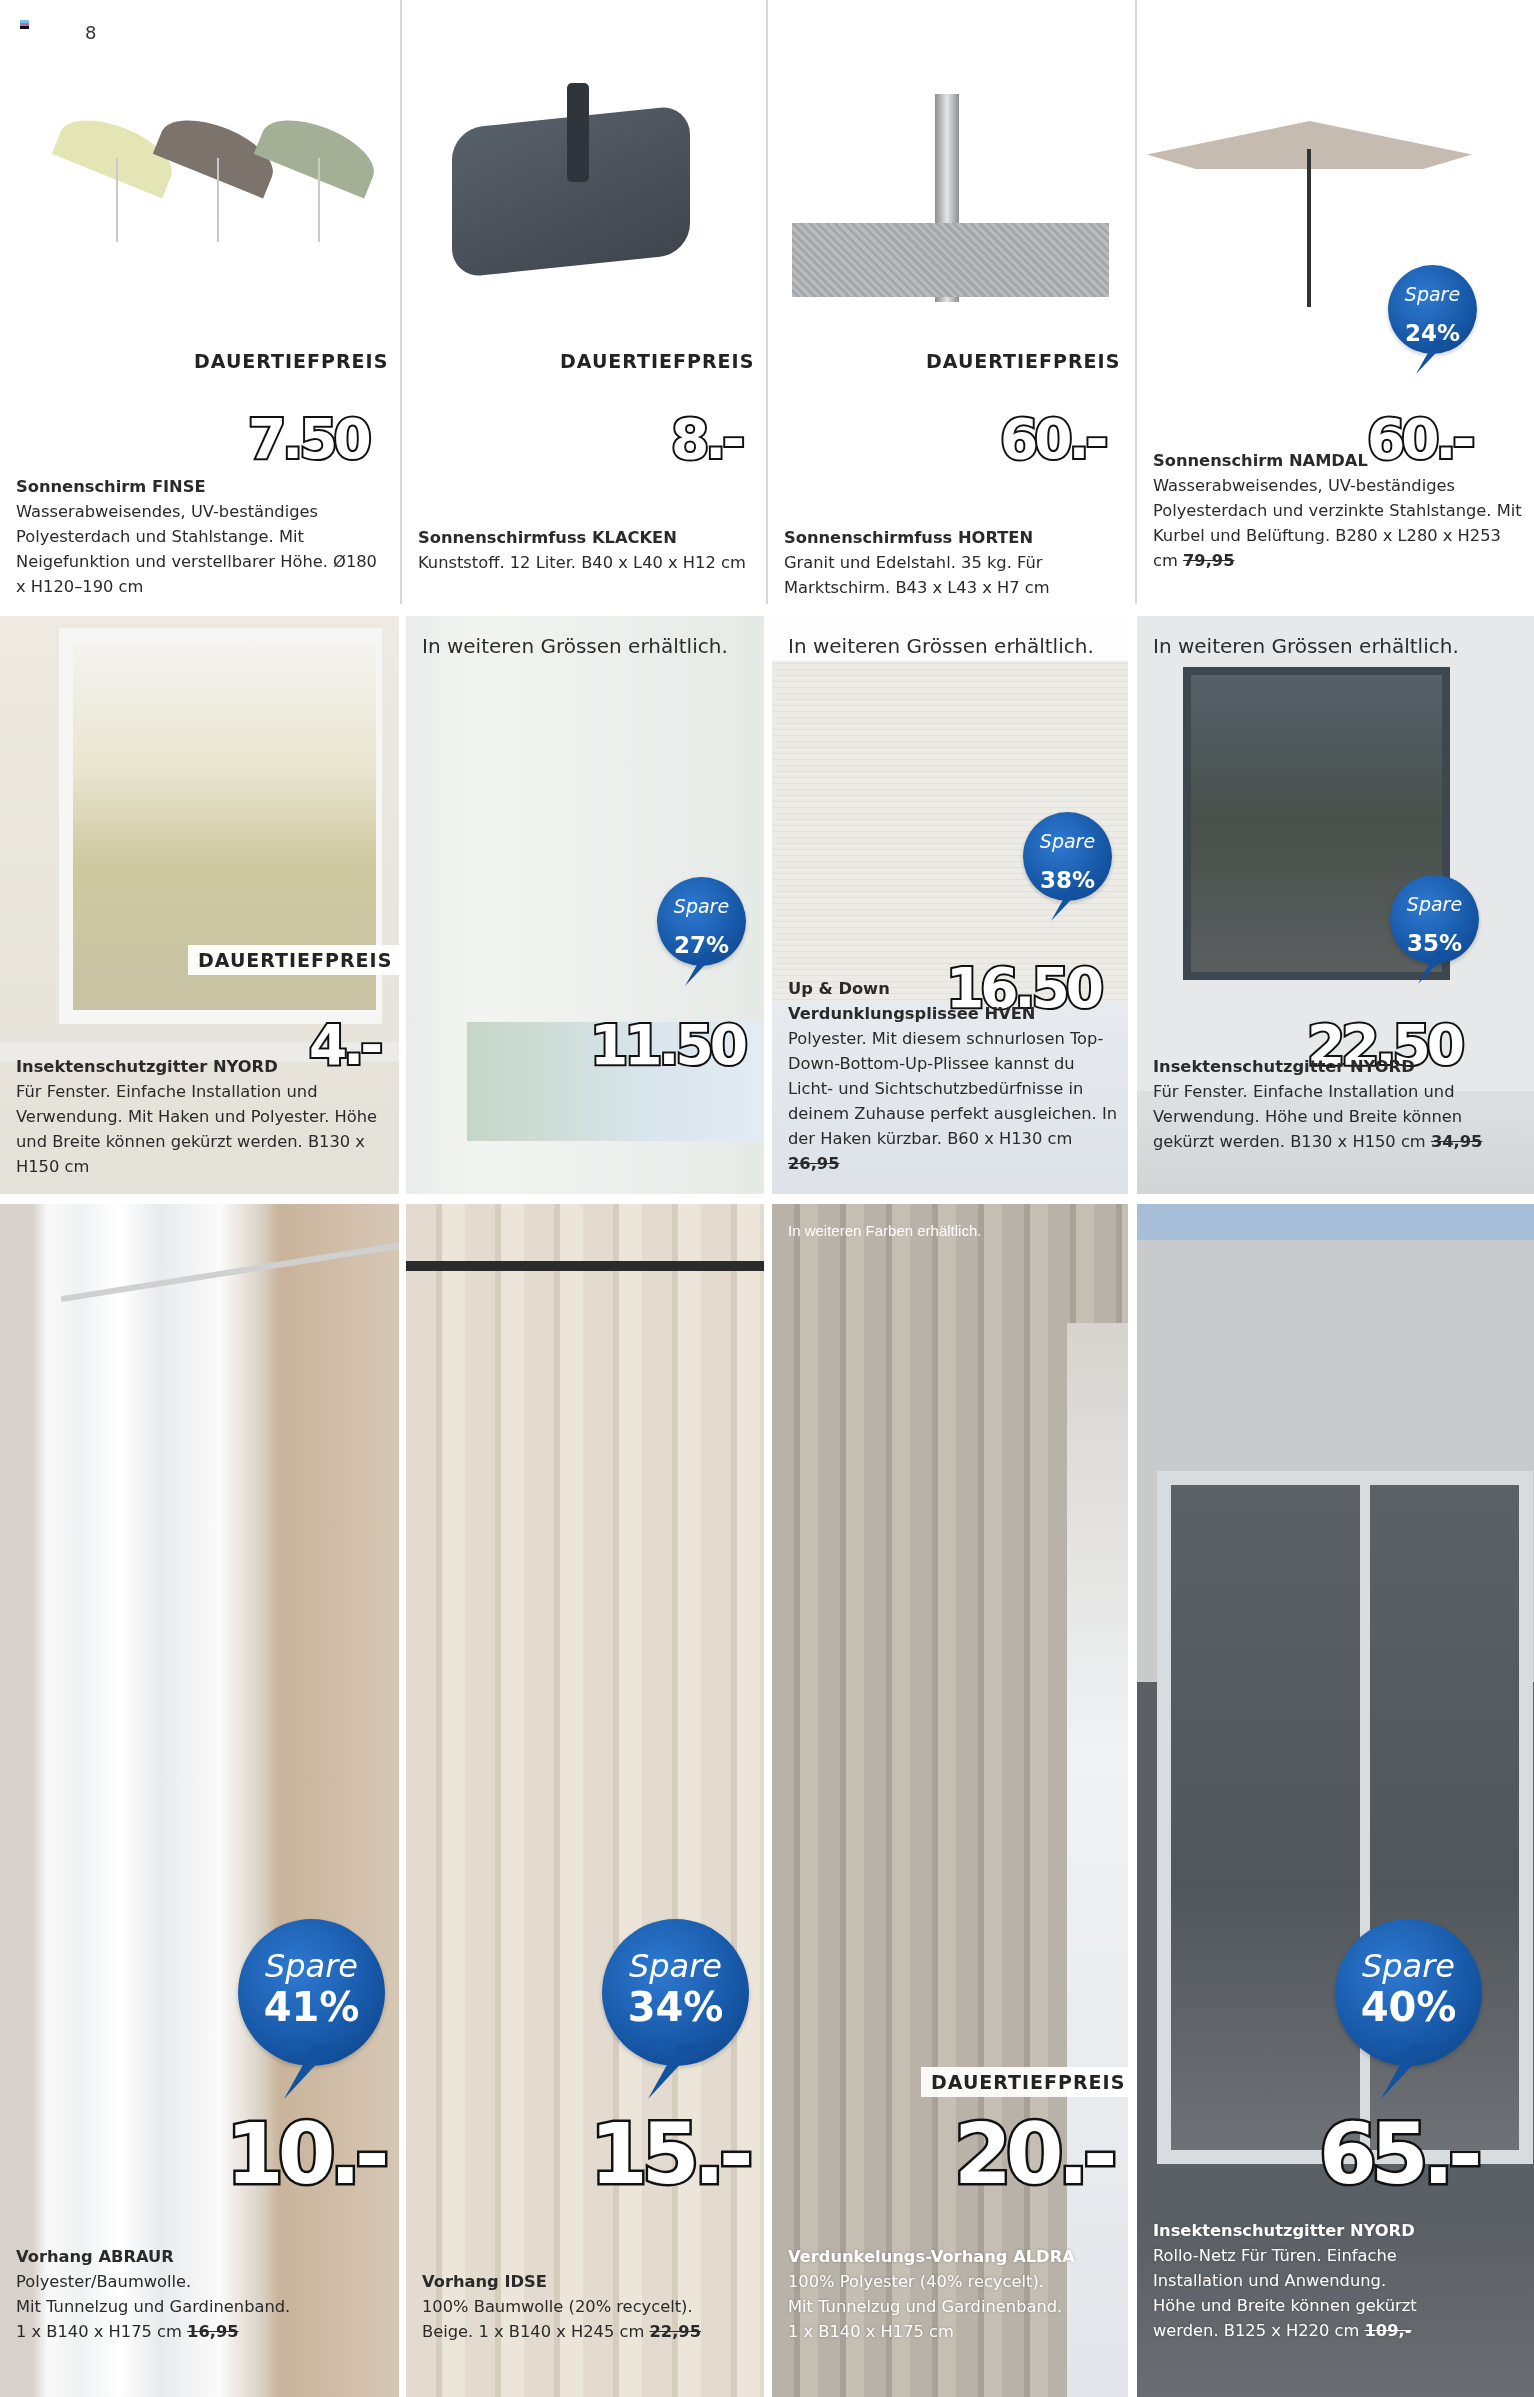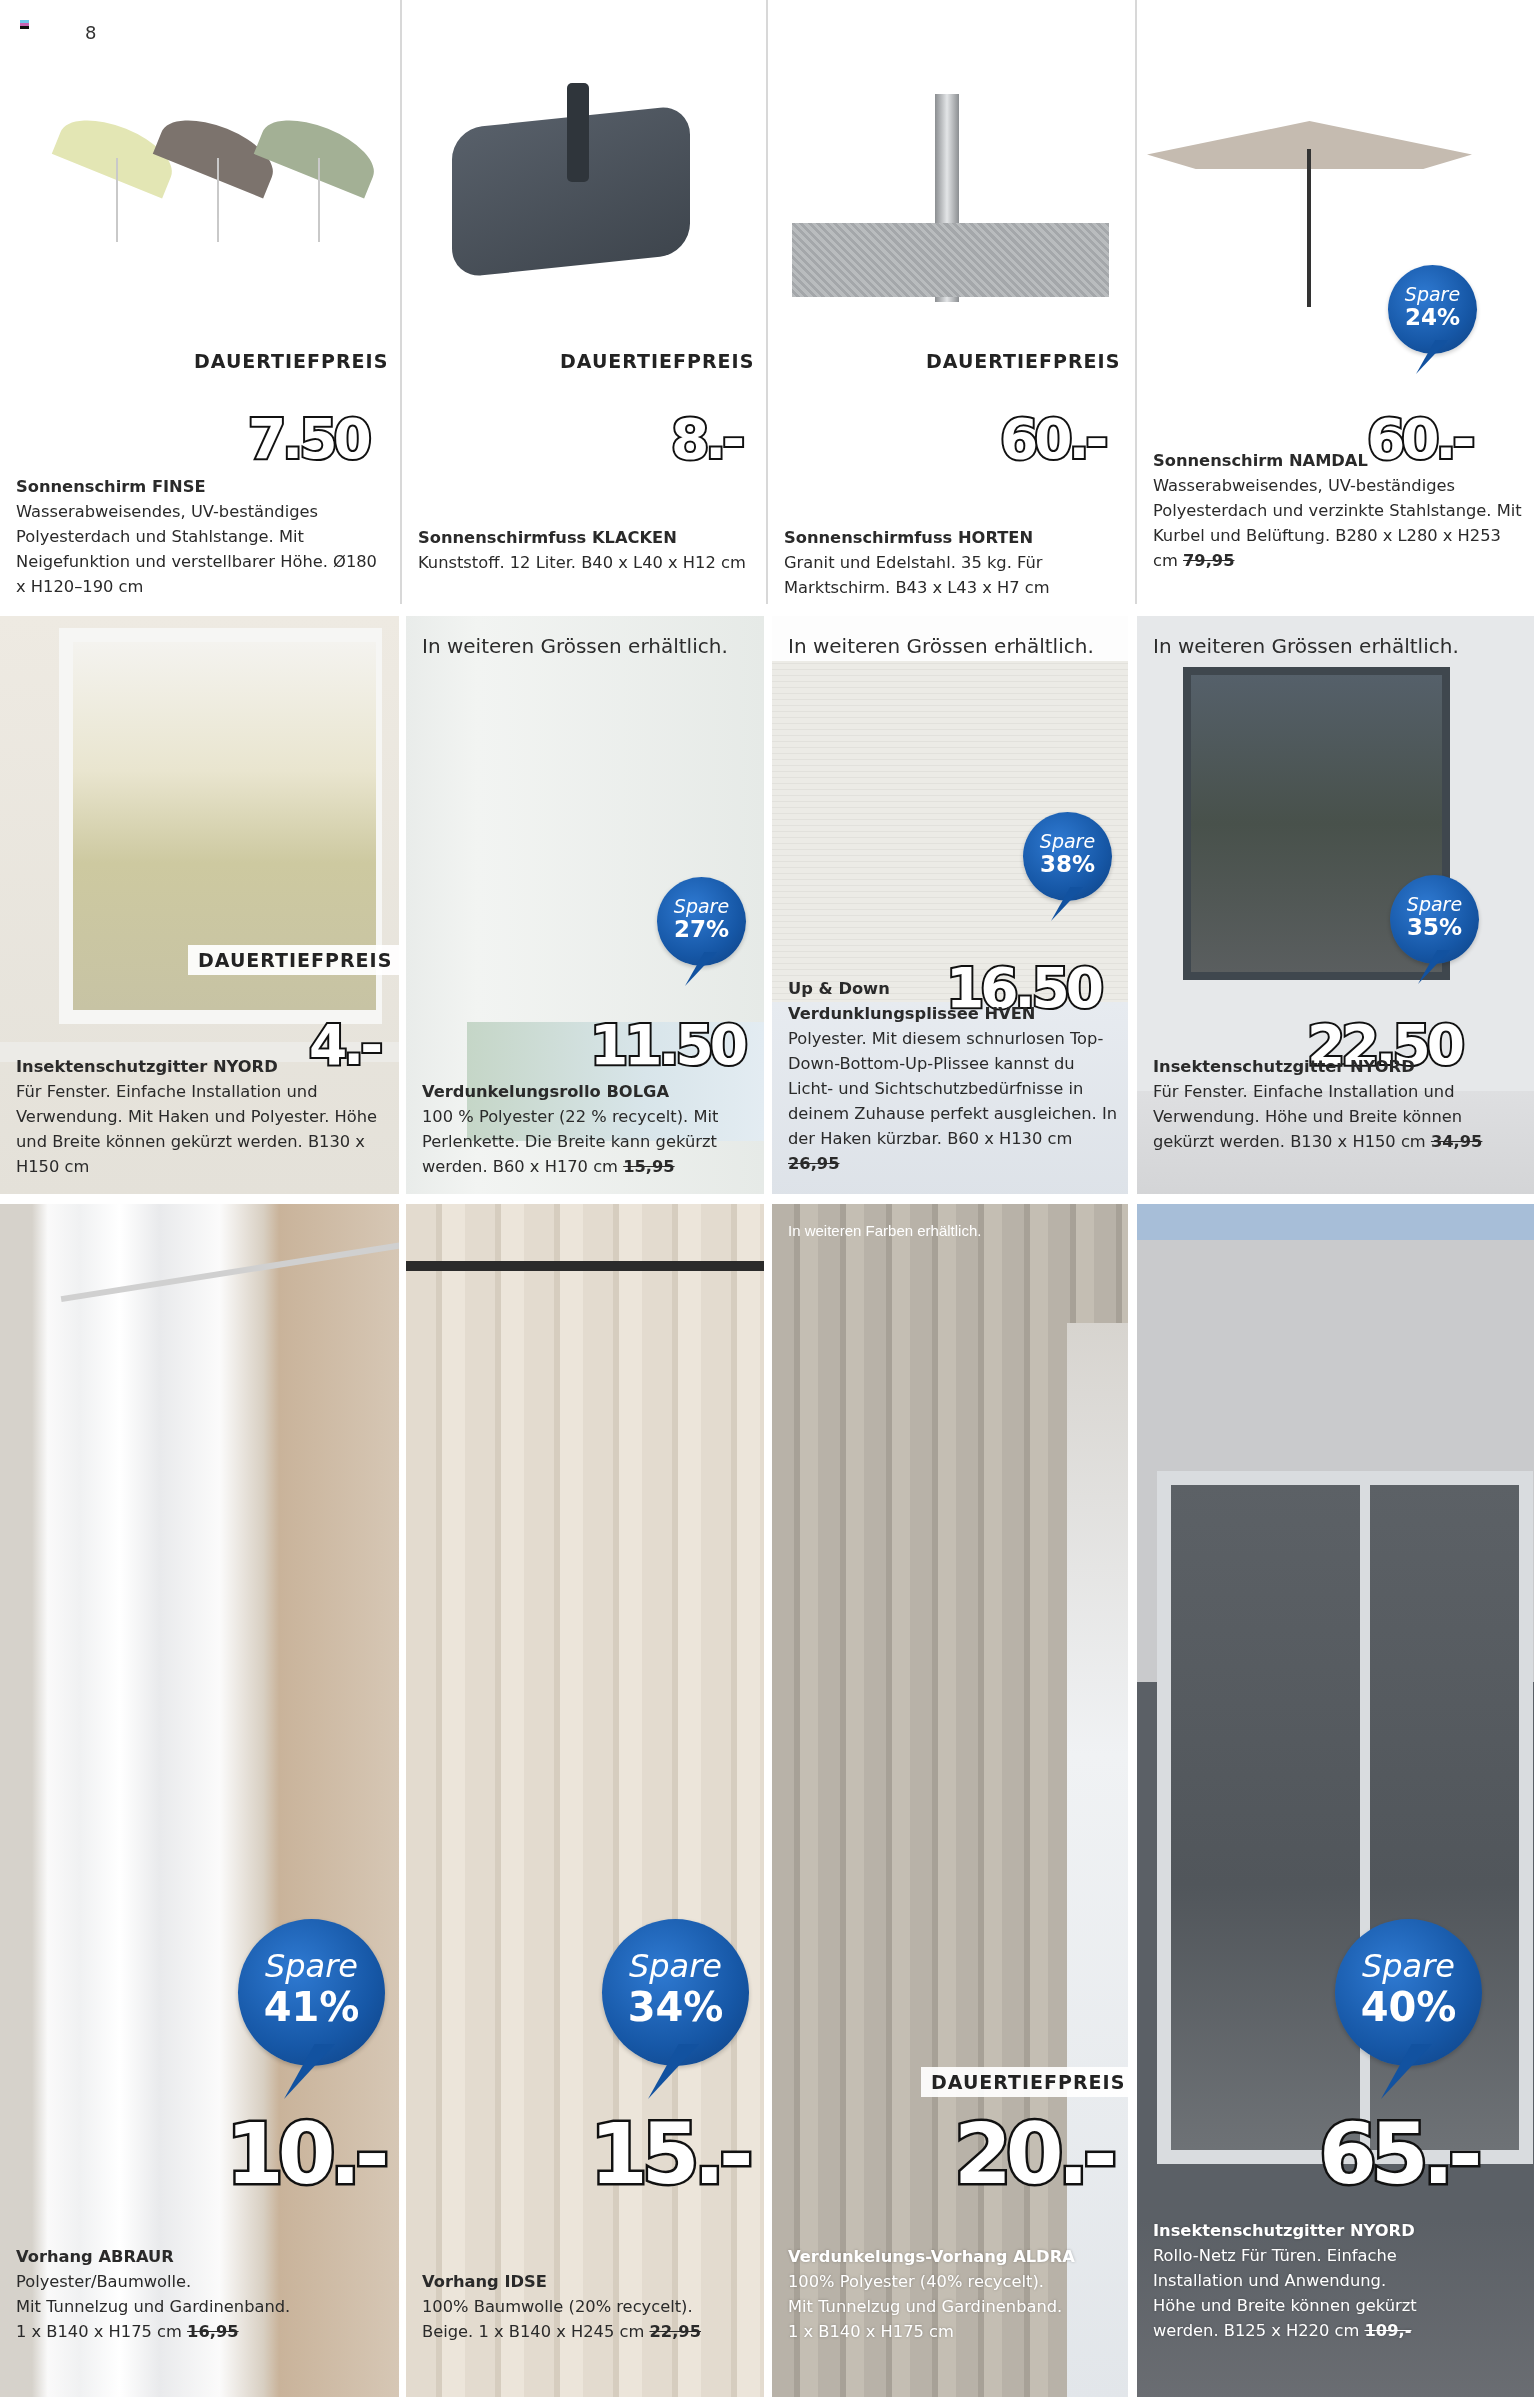--- a/index.html
+++ b/index.html
@@ -80,21 +80,21 @@
     .badge { position: absolute; border-radius: 50%; background: radial-gradient(circle at 40% 35%, #2f7ad2 0%, #1657a6 60%, #0d3f80 100%);
       color: #fff; text-align: center; box-shadow: 0 2px 4px rgba(0,0,0,0.2); }
     .badge::after { content: ""; position: absolute; background: #1252a0; clip-path: polygon(60% 0, 100% 0, 0 100%); }
     .badge.sm { width: 89px; height: 89px; }
     .badge.sm::after { width: 32px; height: 34px; left: 28px; top: 75px; }
     .badge.lg { width: 147px; height: 147px; }
     .badge.lg::after { width: 51px; height: 55px; left: 46px; top: 125px; }
     .badge .b-label { display: block; font-style: italic; }
     .badge .b-value { display: block; font-weight: bold; }
     .badge.sm .b-label { font-size: 19px; margin-top: 18px; line-height: 22px; }
-    .badge.sm .b-value { font-size: 23px; line-height: 25px; }
+    .badge.sm .b-value { font-size: 23px; line-height: 25px; margin-top: 16px; }
     .badge.lg .b-label { font-size: 32px; margin-top: 28px; line-height: 38px; }
     .badge.lg .b-value { font-size: 40px; line-height: 44px; }
   </style>
 </head>
 <body>
 
 <div class="page-meta">
   <span class="reg-mark"></span>
   <span class="page-number">8</span>
 </div>
@@ -180,25 +180,20 @@
   <div class="cell c2">
     <div class="bg bg-rollo">
         <div class="glass"></div>
       </div>
     <span class="avail-note">In weiteren Grössen erhältlich.</span>
     <div class="badge sm" style="left:251px;top:261px;">
       <span class="b-label">Spare</span>
       <span class="b-value">27%</span>
     </div>
     <span class="price sm" style="left:184px;top:378px;">11.50</span>
-    <div class="product" style="top:463px;">
-      <span class="name">Verdunkelungsrollo BOLGA</span>
-      <span>100 % Polyester (22 % recycelt). Mit Perlenkette. Die Breite kann gekürzt werden. B60 x H170 cm</span>
-      <span class="old-price"> 15,95</span>
-    </div>
   </div>
 
   <div class="cell c3">
     <div class="bg bg-plissee">
       <div class="top"></div>
         <div class="bottom"></div>
     </div>
     <span class="avail-note">In weiteren Grössen erhältlich.</span>
     <div class="badge sm" style="left:251px;top:196px;">
       <span class="b-label">Spare</span>

